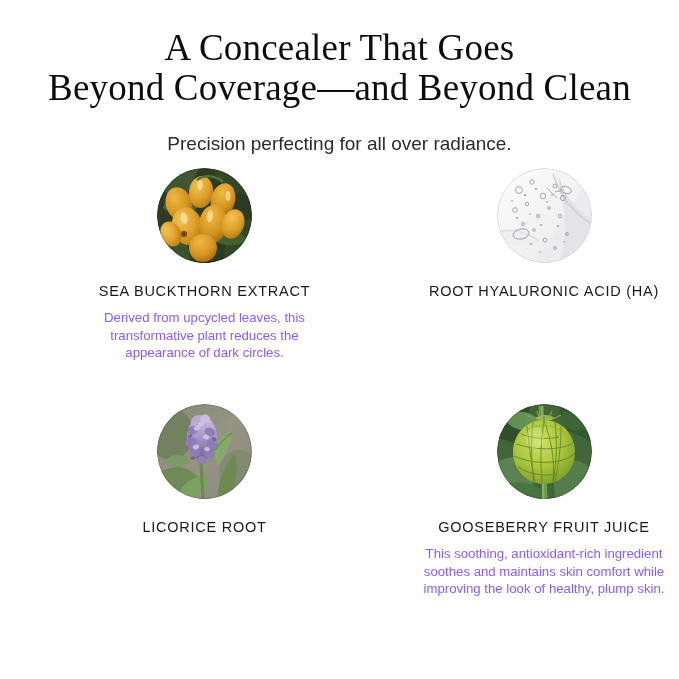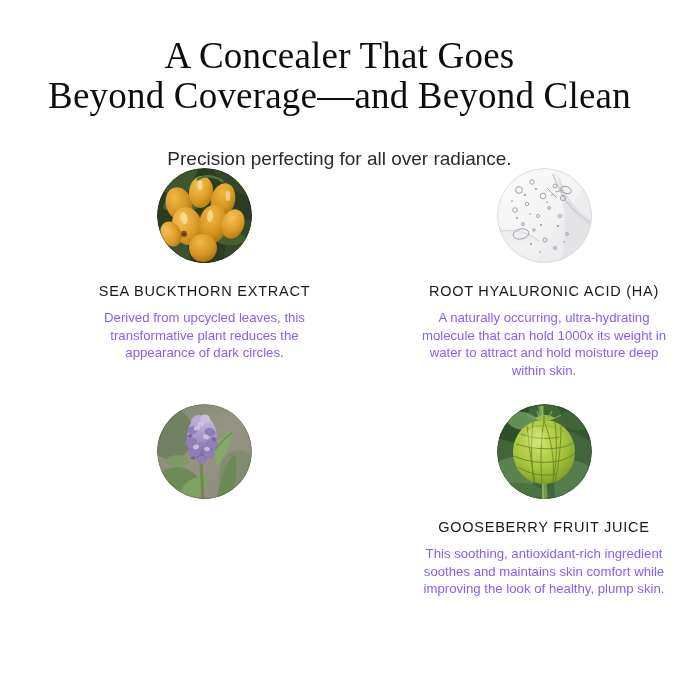--- a/index.html
+++ b/index.html
@@ -25,26 +25,26 @@
     width: 679px;
     text-align: center;
   }
   .headline {
     font-family: "Liberation Serif", "DejaVu Serif", serif;
     font-size: 37px;
     line-height: 40px;
     color: #0d0d0d;
     font-weight: 400;
     letter-spacing: 0.2px;
-    margin: 12px;
+    margin: 4px;
   }
   .headline .l1 { display: block; }
   .headline .l2 { display: block; }
   .subhead {
-    margin: 12px;
+    margin: 5px;
     padding-top: 19px;
     font-family: "Liberation Sans", sans-serif;
     font-size: 19px;
     line-height: 24px;
     color: #2b2b2b;
     font-weight: 400;
   }
 
   
   .grid {
@@ -212,21 +212,20 @@
               <circle cx="43" cy="84" r="0.8"></circle>
               <circle cx="67" cy="74" r="0.8"></circle>
               <circle cx="15" cy="33" r="0.8"></circle>
             </g>
             <path d="M50 20 L60 30 M58 24 L66 22" stroke="#a6a6ae" stroke-width="1" fill="none"></path>
             <circle cx="47.5" cy="47.5" r="47" fill="none" stroke="#d9d9dd" stroke-width="1"></circle>
           </g>
         </svg>
       </div>
       <div class="ing-name">ROOT HYALURONIC ACID (HA)</div>
-      <div class="ing-desc">A naturally occurring, ultra-hydrating molecule that can hold 1000x its weight in water to attract and hold moisture deep within skin.</div>
     </div>
 
     <div class="cell left row2">
       <div class="thumb">
         <svg viewBox="0 0 95 95" xmlns="http://www.w3.org/2000/svg" aria-hidden="true">
           <defs>
             <clipPath id="cbLR">
                 <circle cx="47.5" cy="47.5" r="47.5"></circle>
               </clipPath>
             <linearGradient id="lrBg" x1="0" y1="0" x2="1" y2="1">
@@ -274,20 +273,21 @@
                 <ellipse cx="33" cy="32" rx="2.6" ry="1.8" transform="rotate(-24 33 32)"></ellipse>
                 <ellipse cx="57" cy="35" rx="2.6" ry="1.8" transform="rotate(20 57 35)"></ellipse>
                 <ellipse cx="36" cy="54" rx="2.4" ry="1.7"></ellipse>
               </g>
             </g>
             <path d="M8 56 C18 48 28 50 34 58 C24 66 12 64 8 56 Z" fill="#7d9a63" opacity="0.9"></path>
             <circle cx="47.5" cy="47.5" r="47" fill="none" stroke="#00000022" stroke-width="1"></circle>
           </g>
         </svg>
       </div>
+      <div class="ing-name">LICORICE ROOT</div>
     </div>
 
     <div class="cell right row2">
       <div class="thumb">
         <svg viewBox="0 0 95 95" xmlns="http://www.w3.org/2000/svg" aria-hidden="true">
           <defs>
             <clipPath id="cbGB">
                 <circle cx="47.5" cy="47.5" r="47.5"></circle>
               </clipPath>
             <radialGradient id="husk" cx="42%" cy="35%" r="72%">

